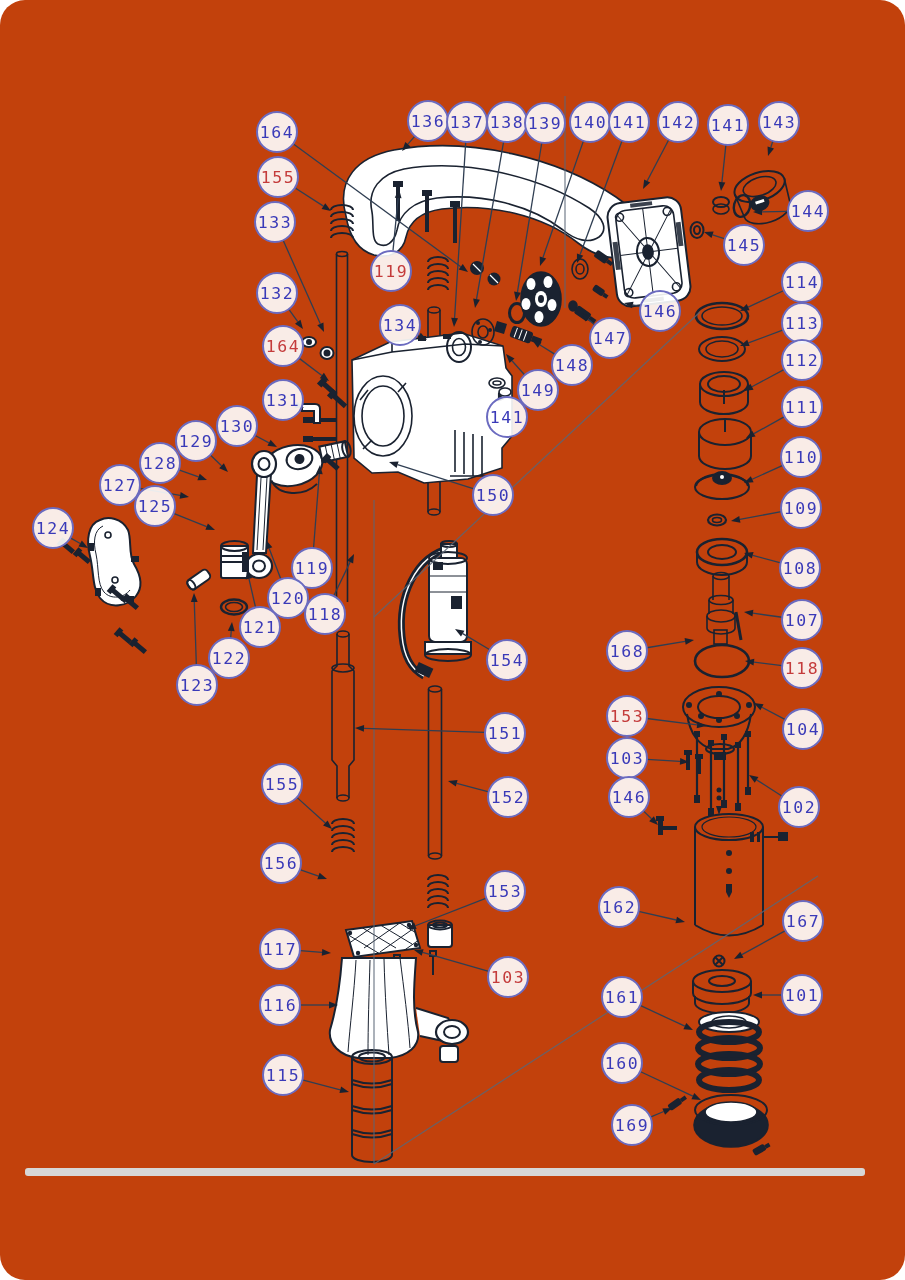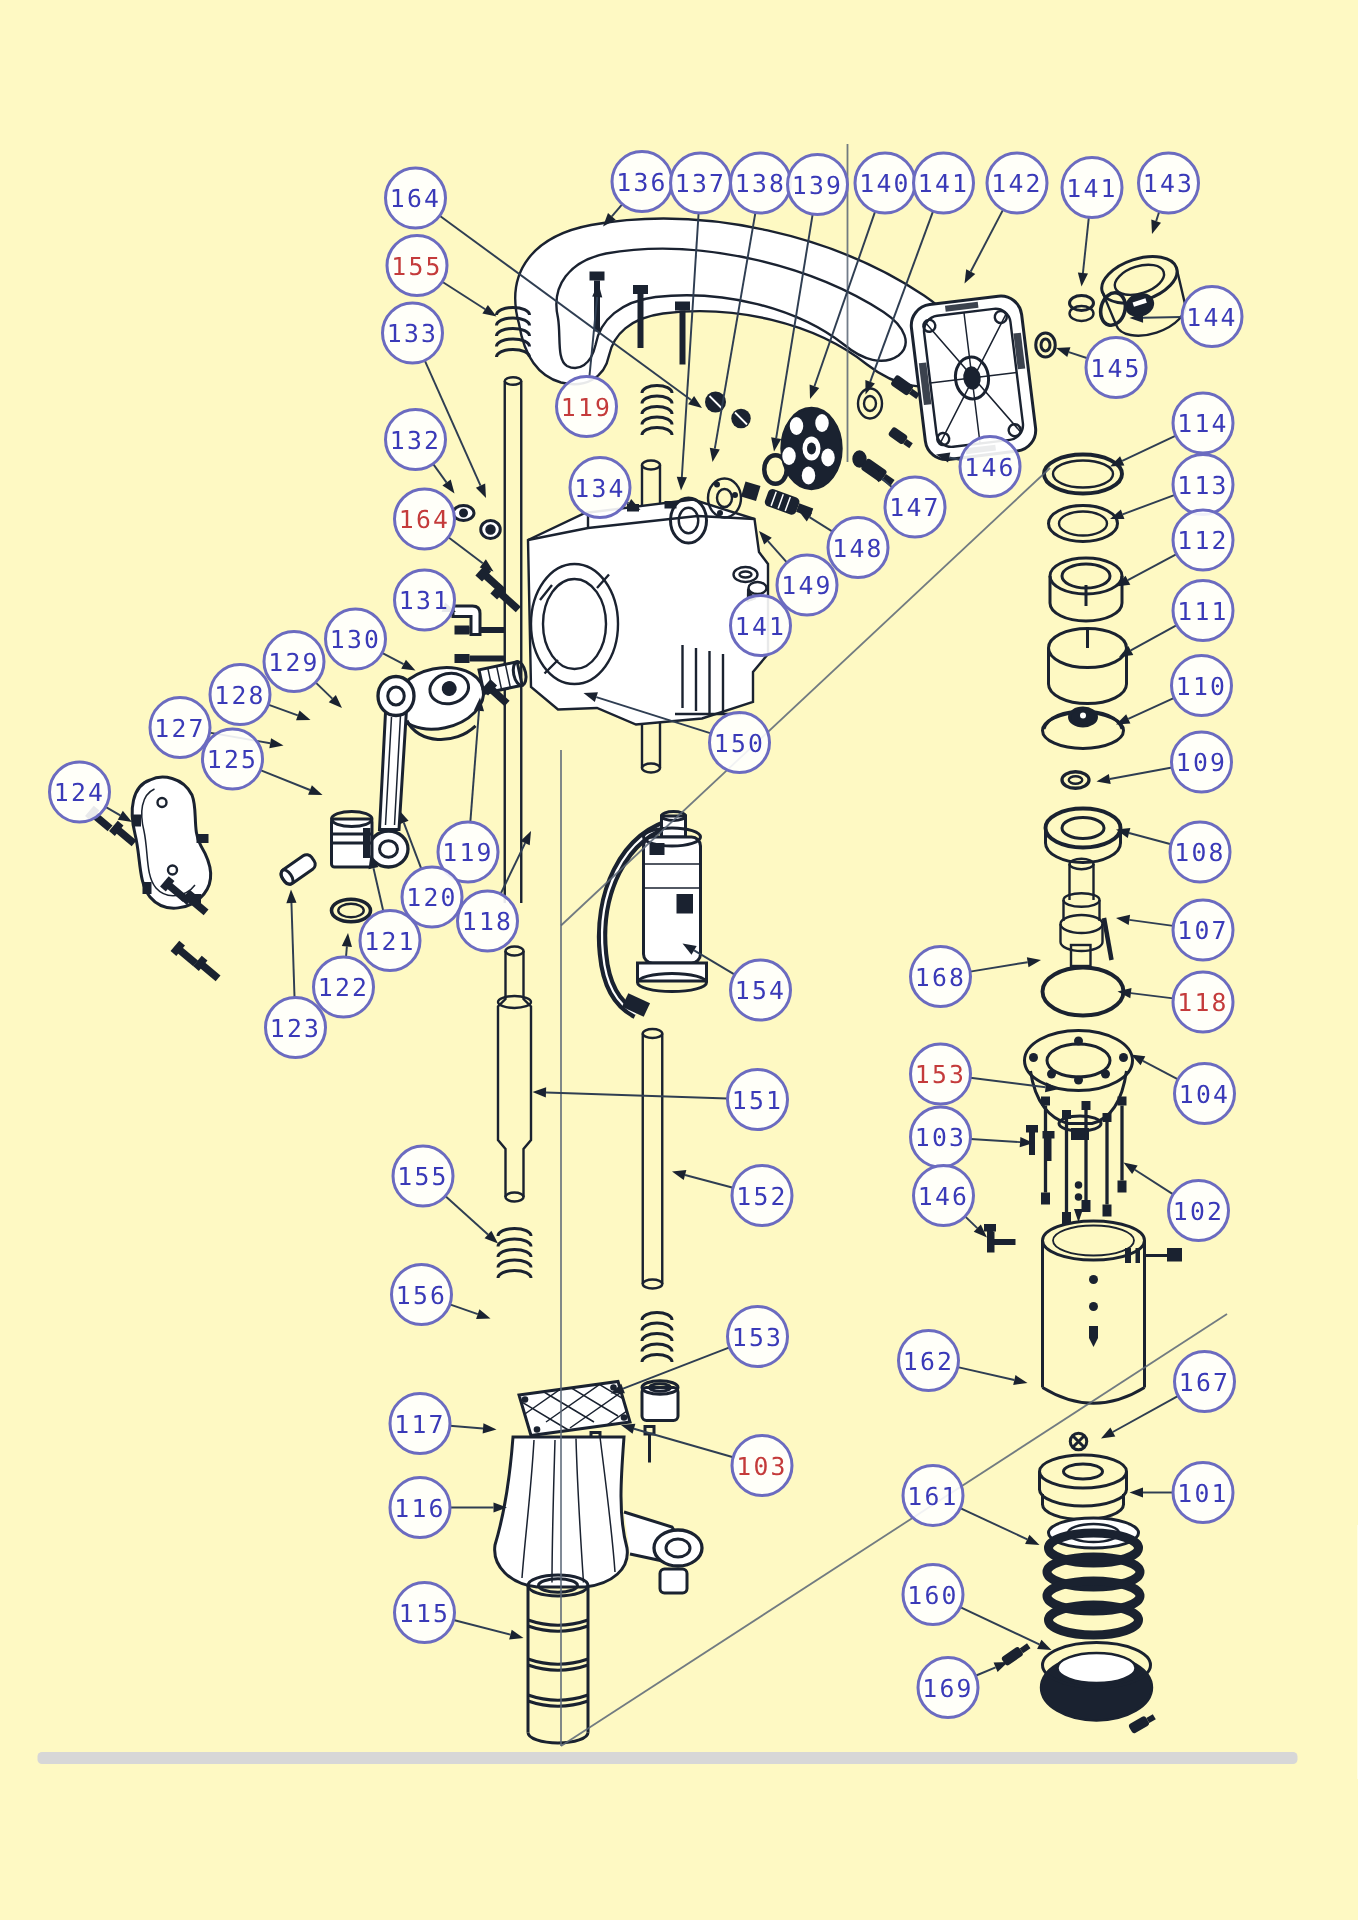--- a/index.html
+++ b/index.html
@@ -1,17 +1,17 @@
 <!DOCTYPE html>
 <html><head>
 <meta charset="utf-8">
 <style>
   html,body{margin:0;padding:0;background:#ffffff;}
-  .stage{position:relative;width:905px;height:1280px;background:#fef9c3;overflow:hidden;
-         font-family:"DejaVu Sans Mono","Liberation Mono",monospace;}
+  .stage{position:relative;width:905px;height:1280px;background:#c2410c;overflow:hidden;
+         font-family:"DejaVu Sans Mono","Liberation Mono",monospace;border-radius:25px;}
   svg{position:absolute;left:0;top:0;}
   .balloon-text{font-family:"DejaVu Sans Mono","Liberation Mono",monospace;
                 font-size:16.5px;letter-spacing:1.5px;text-anchor:middle;}
 </style>
 </head>
 <body>
 
 <div class="stage">
 <svg id="diagram-svg" width="905" height="1280" viewBox="0 0 905 1280">
 

